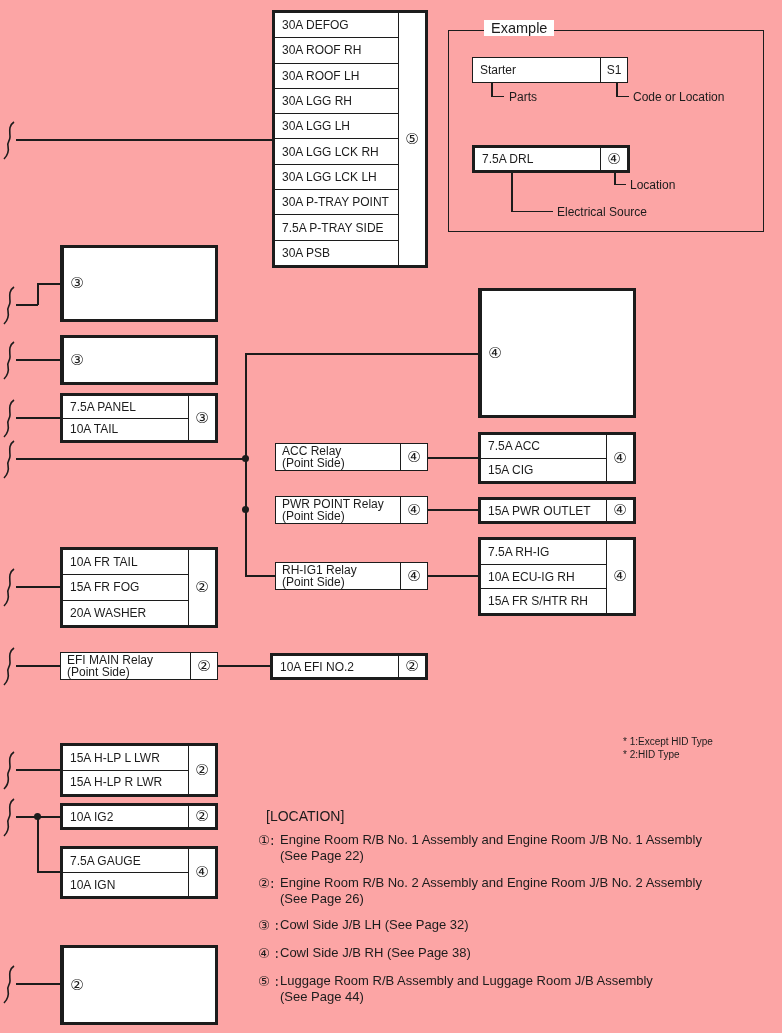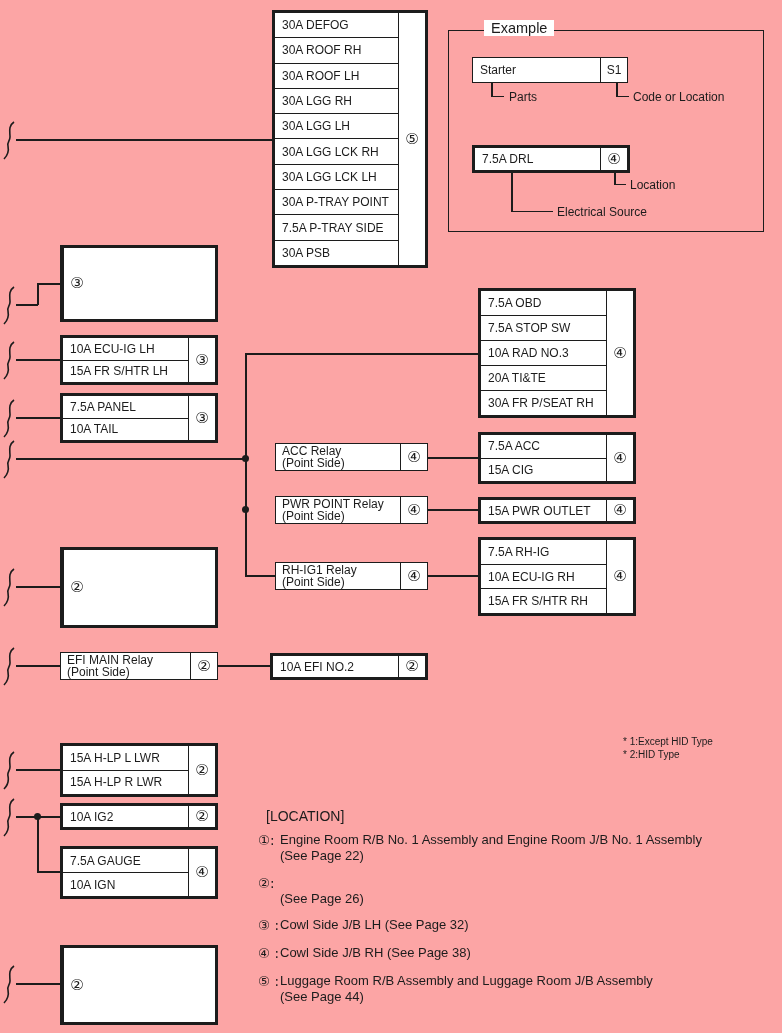--- a/index.html
+++ b/index.html
@@ -139,47 +139,36 @@
   <div class="hline" style="left:511px;top:210.5px;width:42px;height:1.5px"></div>
   <div class="lbl" style="left:557px;top:205px">Electrical Source</div>
 
   <div class="box thick" style="left:60px;top:245px;width:158px;height:77px">
     <div class="loc">
         <span class="circ">③</span>
       </div>
   </div>
 
   <div class="box thick" style="left:60px;top:335px;width:158px;height:50px">
-    <div class="rows">
-      <div class="row">10A ECU-IG LH</div>
-      <div class="row">15A FR S/HTR LH</div>
-    </div>
     <div class="loc">
         <span class="circ">③</span>
       </div>
   </div>
 
   <div class="box thick" style="left:60px;top:393px;width:158px;height:50px">
     <div class="rows">
       <div class="row">7.5A PANEL</div>
       <div class="row">10A TAIL</div>
     </div>
     <div class="loc">
         <span class="circ">③</span>
       </div>
   </div>
 
   <div class="box thick" style="left:478px;top:288px;width:158px;height:130px">
-    <div class="rows">
-      <div class="row">7.5A OBD</div>
-      <div class="row">7.5A STOP SW</div>
-      <div class="row">10A RAD NO.3</div>
-      <div class="row">20A TI&amp;TE</div>
-      <div class="row">30A FR P/SEAT RH</div>
-    </div>
     <div class="loc">
         <span class="circ">④</span>
       </div>
   </div>
 
   <div class="box thin" style="left:275px;top:443px;width:153px;height:28px">
     <div class="relay-text">
       <span>ACC Relay</span>
       <span>(Point Side)</span>
     </div>
@@ -232,20 +221,25 @@
       <div class="row">7.5A RH-IG</div>
       <div class="row">10A ECU-IG RH</div>
       <div class="row">15A FR S/HTR RH</div>
     </div>
     <div class="loc">
         <span class="circ">④</span>
       </div>
   </div>
 
   <div class="box thick" style="left:60px;top:547px;width:158px;height:81px">
+    <div class="rows">
+      <div class="row">10A FR TAIL</div>
+      <div class="row">15A FR FOG</div>
+      <div class="row">20A WASHER</div>
+    </div>
     <div class="loc">
         <span class="circ">②</span>
       </div>
   </div>
 
   <div class="box thin" style="left:60px;top:652px;width:158px;height:28px">
     <div class="relay-text">
       <span>EFI MAIN Relay</span>
       <span>(Point Side)</span>
     </div>
@@ -302,21 +296,21 @@
   <div class="note" style="left:623px;top:749px">* 2:HID Type</div>
 
   <div class="loc-title" style="left:266px;top:808px">[LOCATION]</div>
 
   <div class="loc-item" style="left:258px;top:832px">
     <span class="loc-prefix">①:</span>
     <span><span>Engine Room R/B No. 1 Assembly and Engine Room J/B No. 1 Assembly</span><br><span>(See Page 22)</span></span>
   </div>
   <div class="loc-item" style="left:258px;top:875px">
     <span class="loc-prefix">②:</span>
-    <span><br><span>(See Page 26)</span></span>
+    <span><span>Engine Room R/B No. 2 Assembly and Engine Room J/B No. 2 Assembly</span><br><span>(See Page 26)</span></span>
   </div>
   <div class="loc-item" style="left:258px;top:917px">
     <span class="loc-prefix">③ :</span>
     <span>Cowl Side J/B LH (See Page 32)</span>
   </div>
   <div class="loc-item" style="left:258px;top:945px">
     <span class="loc-prefix">④ :</span>
     <span>Cowl Side J/B RH (See Page 38)</span>
   </div>
   <div class="loc-item" style="left:258px;top:973px">

